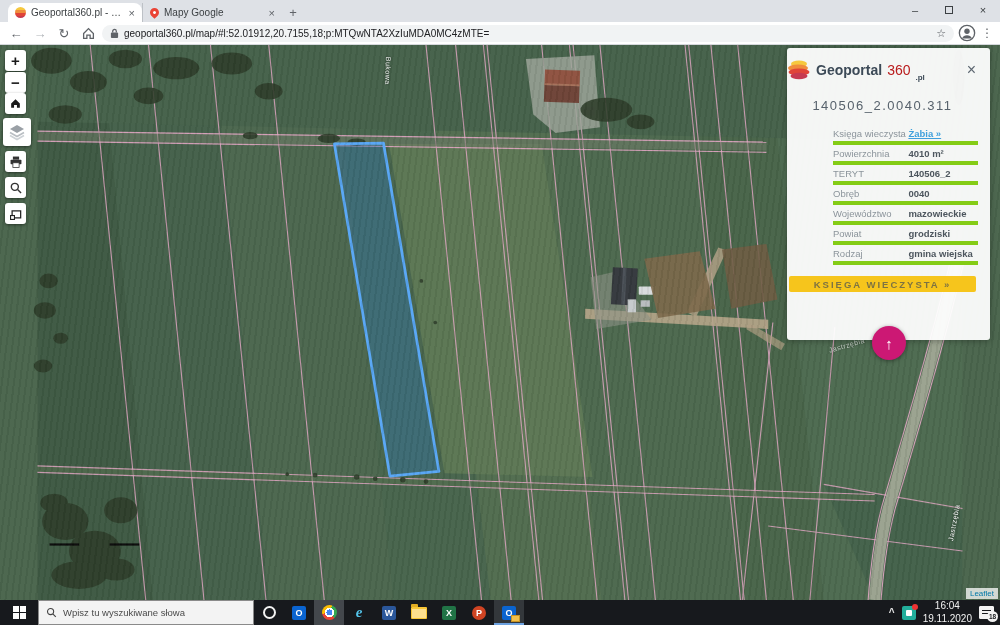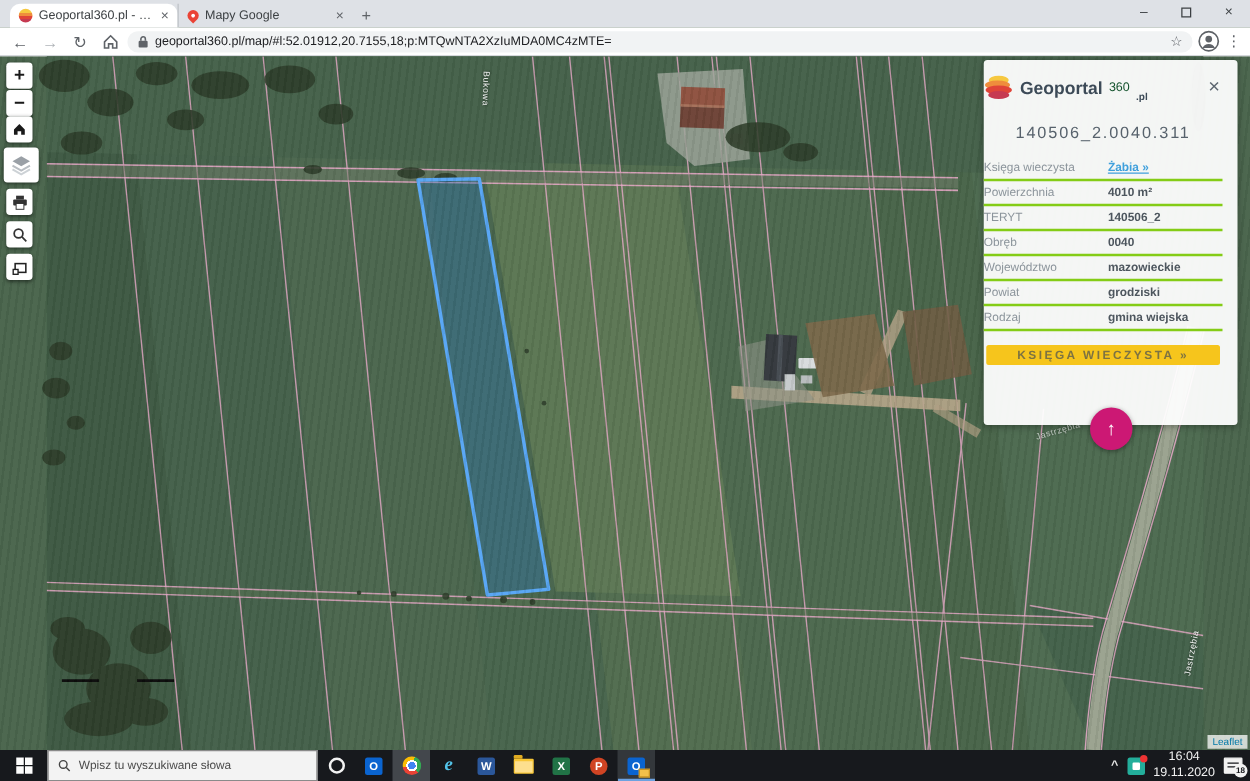--- a/index.html
+++ b/index.html
@@ -41,25 +41,25 @@
   
   .ctrl { position:absolute; background:#fff; border-radius:3px; box-shadow:0 1px 3px rgba(0,0,0,0.45); display:flex; align-items:center; justify-content:center; color:#1a1a1a; }
   .ctrl.small { width:21px; height:21px; left:5px; font-size:15px; font-weight:bold; }
   .ctrl.big { width:28px; height:28px; left:3px; }
 
   
   .panel { position:absolute; left:787px; top:3px; width:203px; height:292px; background:rgba(255,255,255,0.94); border-radius:3px; box-shadow:0 1px 6px rgba(0,0,0,0.3); padding:10px 12px 0 0; }
   .panel-head { display:flex; align-items:center; }
   .brand { display:flex; align-items:center; gap:5px; flex:1; }
   .brand-name { font-size:14px; font-weight:bold; color:#3c4a57; }
-  .brand-360 { font-size:10px; color:#14532d; }
+  .brand-360 { font-size:14px; color:#b91c1c; }
   .brand-pl { font-size:8px; font-weight:bold; color:#3c4a57; align-self:flex-end; }
   .panel-close { font-size:16px; color:#5c6670; padding:0 2px; }
   .parcel-id { text-align:center; font-size:13px; color:#57626c; letter-spacing:1.5px; margin:16px 0 12px 0; }
-  .prow { display:flex; align-items:center; height:20px; border-bottom:2px solid #84cc16; font-size:9.5px; }
+  .prow { display:flex; align-items:center; height:20px; border-bottom:4px solid #84cc16; font-size:9.5px;margin-left:46px; }
   .prow:first-of-type { border-top:1px solid #e4e7e9; }
   .plabel { width:52%; color:#8b949b; }
   .pvalue { width:48%; color:#4d565e; font-weight:bold; }
   .pvalue.link { color:#3fa0dc; text-decoration:underline; }
   .cta { margin:11px 2px 0 2px; height:16px; background:#f6c51c; border:none; border-radius:2px; width:calc(100% - 4px); font-size:9.5px; font-weight:bold; letter-spacing:2px; color:#7d7342; font-family:"Liberation Sans",sans-serif; }
 
   .fab { position:absolute; left:872px; top:281px; width:34px; height:34px; border-radius:50%; background:#cc1874; color:#fff; display:flex; align-items:center; justify-content:center; font-size:15px; box-shadow:0 1px 4px rgba(0,0,0,0.4); }
 
   .leaflet { position:absolute; right:2px; bottom:1px; background:rgba(255,255,255,0.75); color:#0078a8; font-size:8px; padding:1px 4px; }
 

